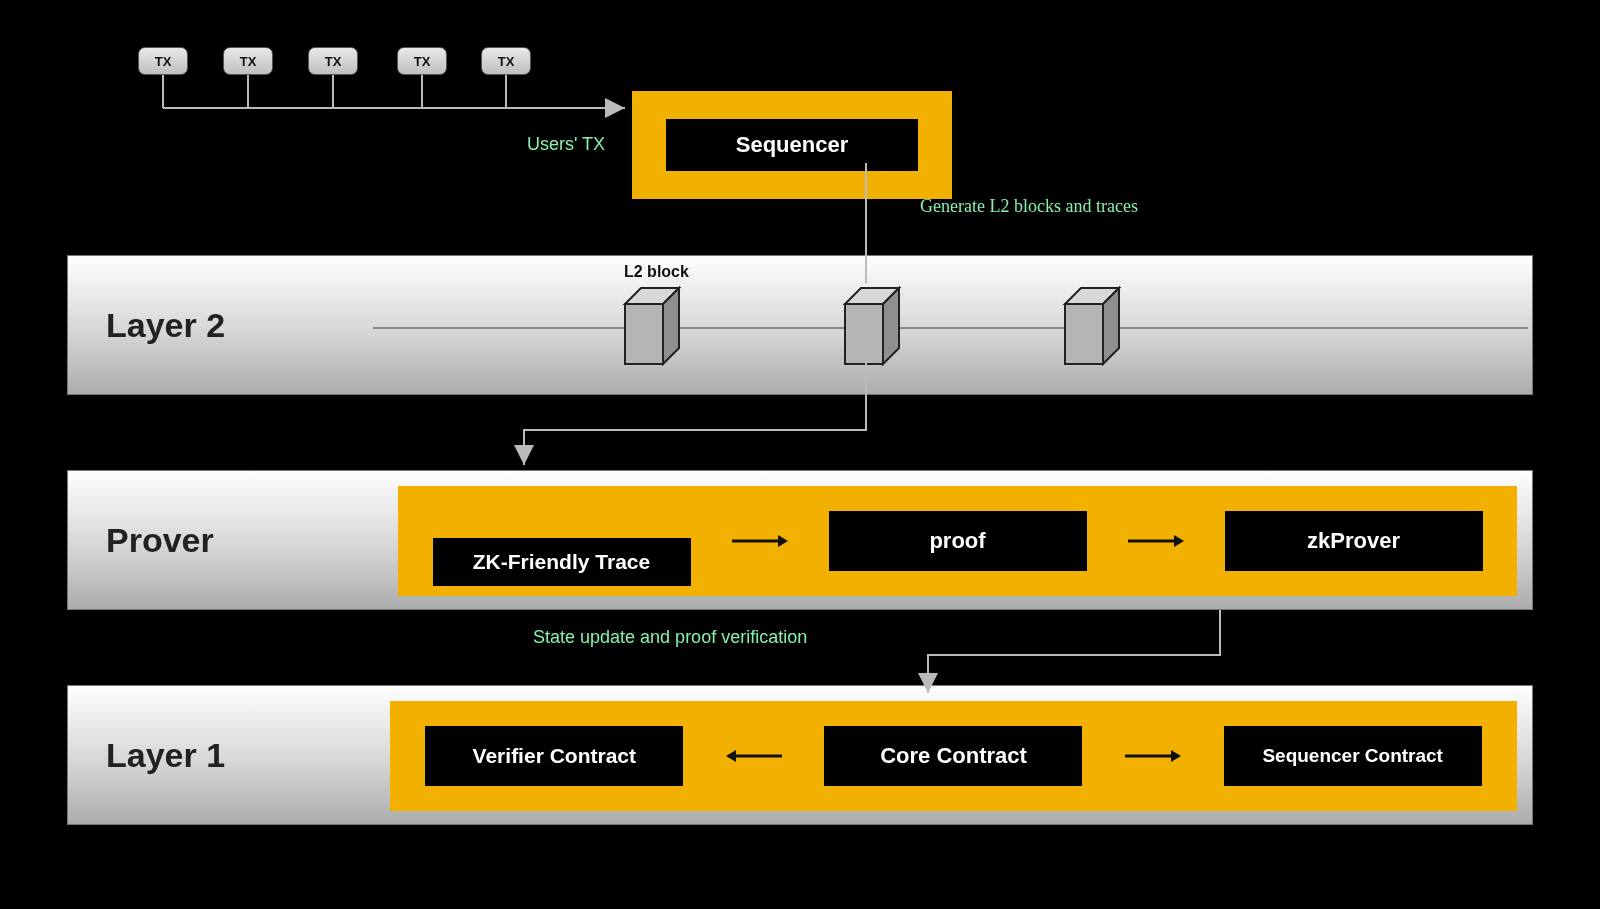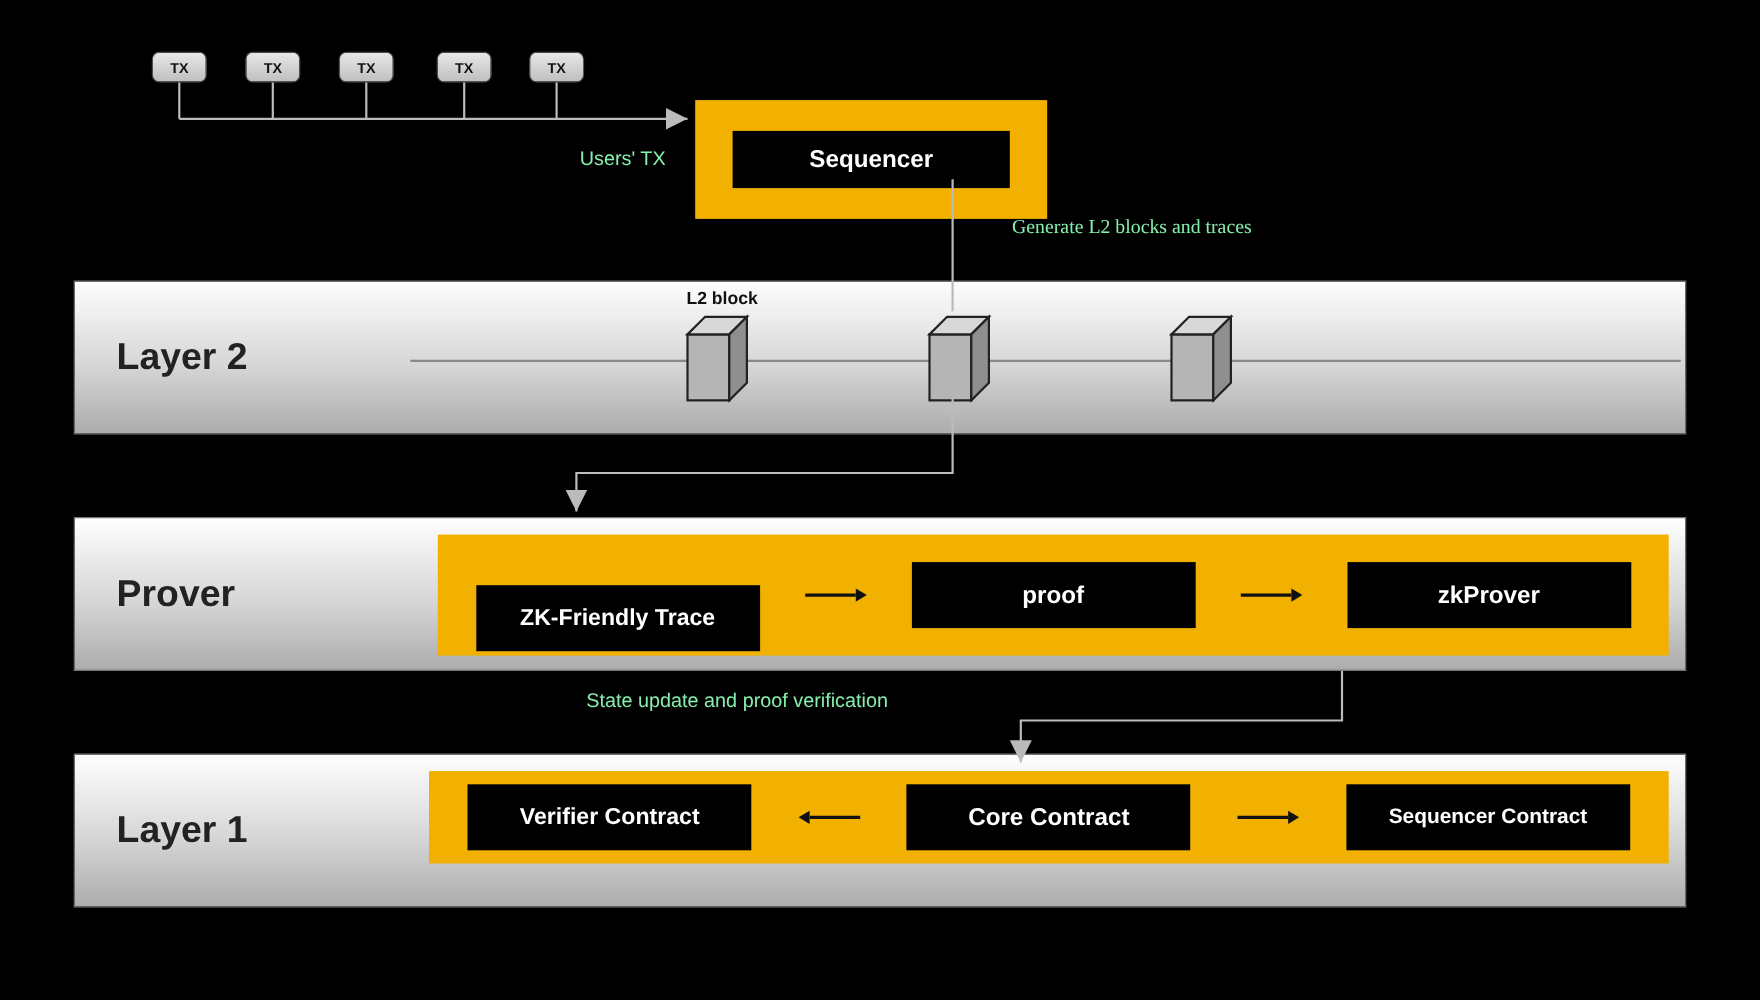--- a/index.html
+++ b/index.html
@@ -148,37 +148,37 @@
       <polygon points="12,22 50,22 50,82 12,82" fill="#b5b5b5" stroke="#222" stroke-width="2"></polygon>
       <polygon points="12,22 28,6 66,6 50,22" fill="#d8d8d8" stroke="#222" stroke-width="2"></polygon>
       <polygon points="50,22 66,6 66,66 50,82" fill="#8f8f8f" stroke="#222" stroke-width="2"></polygon>
     </svg>
   </div>
 </div>
 
 <div class="section" style="top:470px; height:140px;">
   <div class="section-label">Prover</div>
   <div class="orange-box" style="left:330px; top:15px; right:15px; height:110px;">
-    <div class="black-box" style="width:258px; height:60px; font-size:21px;margin-top:42px;">ZK-Friendly Trace</div>
+    <div class="black-box" style="width:258px; height:48px; font-size:21px;margin-top:42px;">ZK-Friendly Trace</div>
     <svg width="60" height="20">
         <line x1="2" y1="10" x2="48" y2="10" stroke="#111" stroke-width="3"></line>
         <polygon points="48,4 58,10 48,16" fill="#111"></polygon>
       </svg>
     <div class="black-box" style="width:258px; height:60px; font-size:22px;">proof</div>
     <svg width="60" height="20">
         <line x1="2" y1="10" x2="48" y2="10" stroke="#111" stroke-width="3"></line>
         <polygon points="48,4 58,10 48,16" fill="#111"></polygon>
       </svg>
     <div class="black-box" style="width:258px; height:60px; font-size:22px;">zkProver</div>
   </div>
 </div>
 
 <div class="section" style="top:685px; height:140px;">
   <div class="section-label">Layer 1</div>
-  <div class="orange-box" style="left:322px; top:15px; right:15px; height:84px;">
+  <div class="orange-box" style="left:322px; top:15px; right:15px; height:110px;">
     <div class="black-box" style="width:258px; height:60px; font-size:21px;">Verifier Contract</div>
     <svg width="60" height="20">
         <line x1="12" y1="10" x2="58" y2="10" stroke="#111" stroke-width="3"></line>
         <polygon points="12,4 2,10 12,16" fill="#111"></polygon>
       </svg>
     <div class="black-box" style="width:258px; height:60px; font-size:22px;text-align:center;">Core Contract</div>
     <svg width="60" height="20">
         <line x1="2" y1="10" x2="48" y2="10" stroke="#111" stroke-width="3"></line>
         <polygon points="48,4 58,10 48,16" fill="#111"></polygon>
       </svg>

